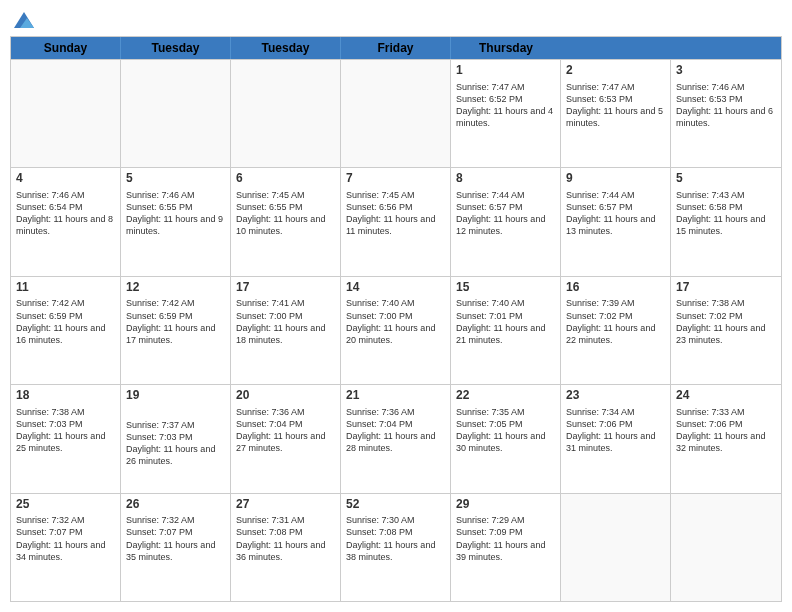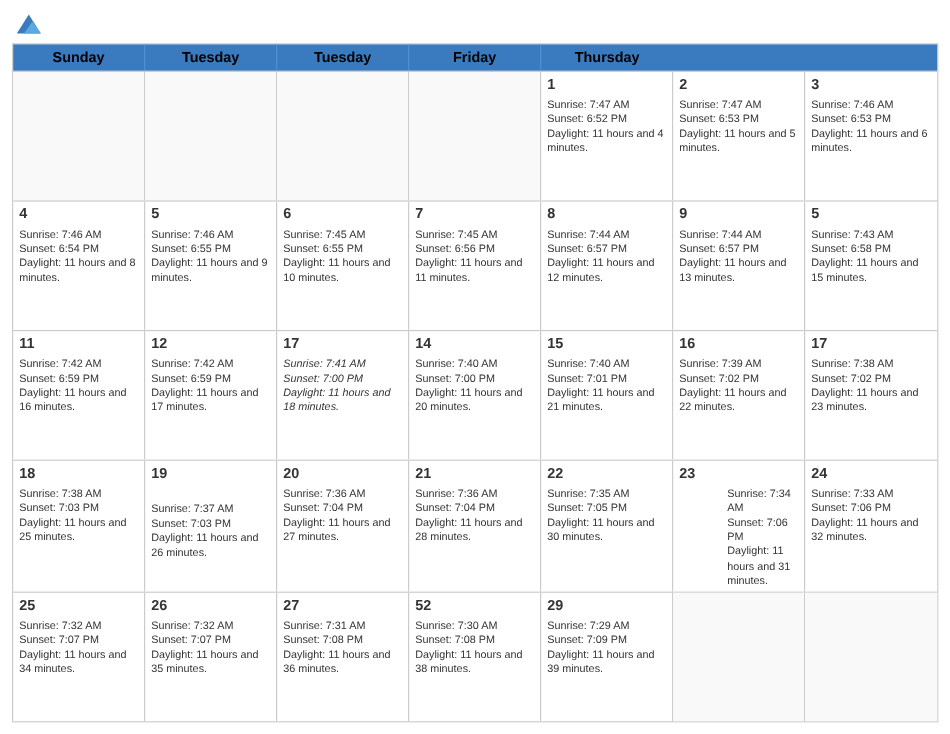--- a/index.html
+++ b/index.html
@@ -217,21 +217,21 @@
 Daylight: 11 hours and 16 minutes.</div>
           </div>
           <div class="cal-cell">
             <div class="day-num">12</div>
             <div class="day-info" style="white-space: pre-line;">Sunrise: 7:42 AM
 Sunset: 6:59 PM
 Daylight: 11 hours and 17 minutes.</div>
           </div>
           <div class="cal-cell">
             <div class="day-num">17</div>
-            <div class="day-info" style="white-space: pre-line; font-style: italic;">Sunrise: 7:41 AM
+            <div class="day-info" style="white-space: pre-line;">Sunrise: 7:41 AM
 Sunset: 7:00 PM
 Daylight: 11 hours and 18 minutes.</div>
           </div>
           <div class="cal-cell">
             <div class="day-num">14</div>
             <div class="day-info" style="white-space: pre-line;">Sunrise: 7:40 AM
 Sunset: 7:00 PM
 Daylight: 11 hours and 20 minutes.</div>
           </div>
           <div class="cal-cell">
@@ -279,21 +279,21 @@
 Daylight: 11 hours and 28 minutes.</div>
           </div>
           <div class="cal-cell">
             <div class="day-num">22</div>
             <div class="day-info" style="white-space: pre-line;">Sunrise: 7:35 AM
 Sunset: 7:05 PM
 Daylight: 11 hours and 30 minutes.</div>
           </div>
           <div class="cal-cell">
             <div class="day-num">23</div>
-            <div class="day-info" style="white-space: pre-line; margin-left: 40px;">Sunrise: 7:34 AM
+            <div class="day-info" style="white-space: pre-line;">Sunrise: 7:34 AM
 Sunset: 7:06 PM
 Daylight: 11 hours and 31 minutes.</div>
           </div>
           <div class="cal-cell">
             <div class="day-num">24</div>
             <div class="day-info" style="white-space: pre-line;">Sunrise: 7:33 AM
 Sunset: 7:06 PM
 Daylight: 11 hours and 32 minutes.</div>
           </div>
         </div>

